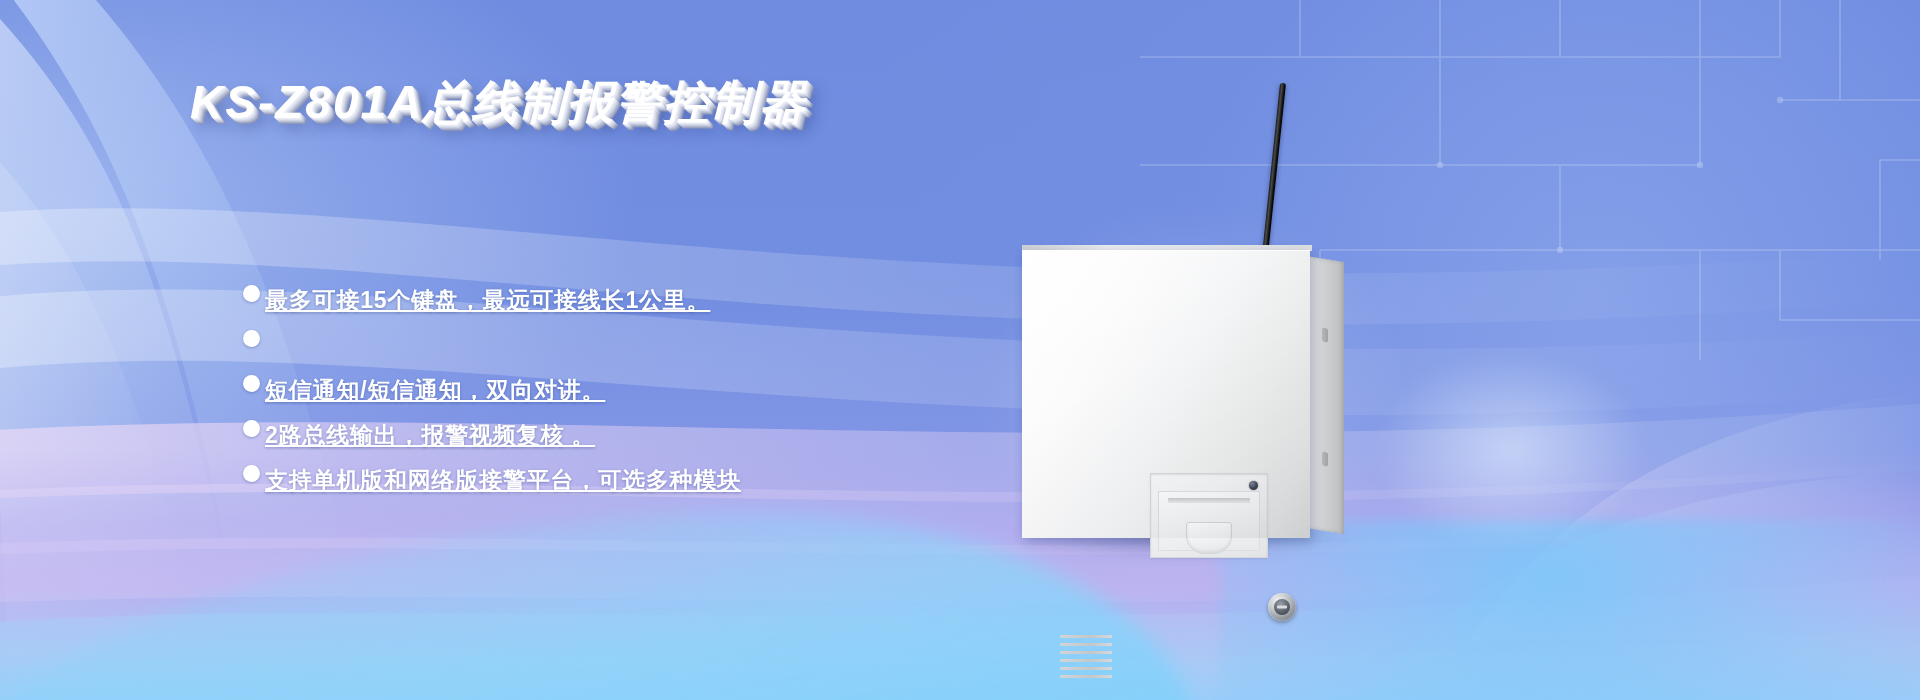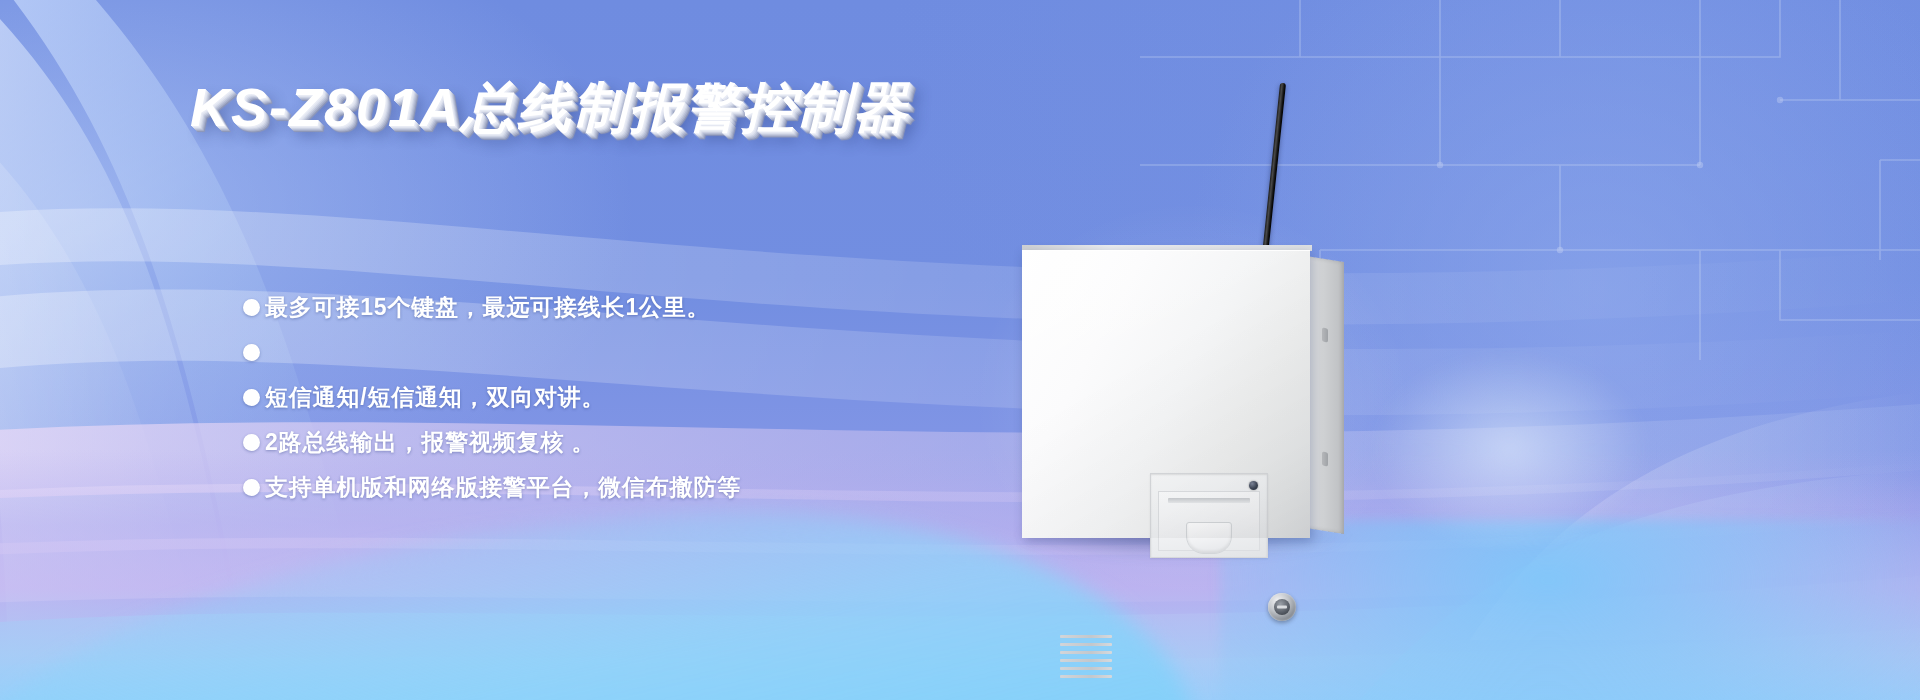--- a/index.html
+++ b/index.html
@@ -55,21 +55,21 @@
   }
   .glow-dot {
     position:absolute; right:270px; bottom:150px; width:280px; height:200px;
     background:radial-gradient(ellipse at 50% 50%, rgba(235,245,255,.55) 0%, rgba(200,225,255,0) 70%);
     filter:blur(8px);
   }
 
   
   .title-wrap { position:absolute; left:190px; top:72px; }
   .title {
-    font-size:54px;
+    font-size:46px;
     font-weight:bold;
     font-style:italic;
     letter-spacing:2px;
     color:#ffffff;
     white-space:nowrap;
     text-shadow:
        1px 1px 0 #e9ecf5,
        2px 2px 0 #dfe3ef,
        3px 3px 0 #cdd3e4,
        4px 4px 0 #b9c0d6,
@@ -77,29 +77,30 @@
        6px 6px 1px #9098b6,
        9px 9px 14px rgba(30,48,110,.45);
   }
 
   
   .bullets {
     position:absolute; left:243px; top:285px;
   }
   .bullet {
     display:flex;
-    align-items:center;
+    align-items:flex-start;
     height:45px;
     margin-bottom:0px;
     color:#ffffff;
     font-size:23px;
     font-weight:bold;
     letter-spacing:.8px;
     white-space:nowrap;
     text-shadow:0 1px 3px rgba(35,55,120,.40);
+    text-decoration:underline;
   }
   .bullet .dot {
     display:inline-block;
     width:17px; height:17px;
     border-radius:50%;
     background:#ffffff;
     margin-right:5px;
     flex:0 0 auto;
     box-shadow:0 1px 3px rgba(35,55,120,.35);
   }
@@ -353,21 +354,21 @@
       <span>短信通知/短信通知，双向对讲。</span>
     </div>
 
     <div class="bullet">
       <span class="dot"></span>
       <span>2路总线输出，报警视频复核 。</span>
     </div>
 
     <div class="bullet">
       <span class="dot"></span>
-      <span>支持单机版和网络版接警平台，微信布撤防等</span>
+      <span>支持单机版和网络版接警平台，可选多种模块</span>
     </div>
 
   </div>
 
   <div class="product">
     <div class="soft-halo"></div>
 
     <div class="antenna"></div>
     <div class="antenna-base"></div>
 

